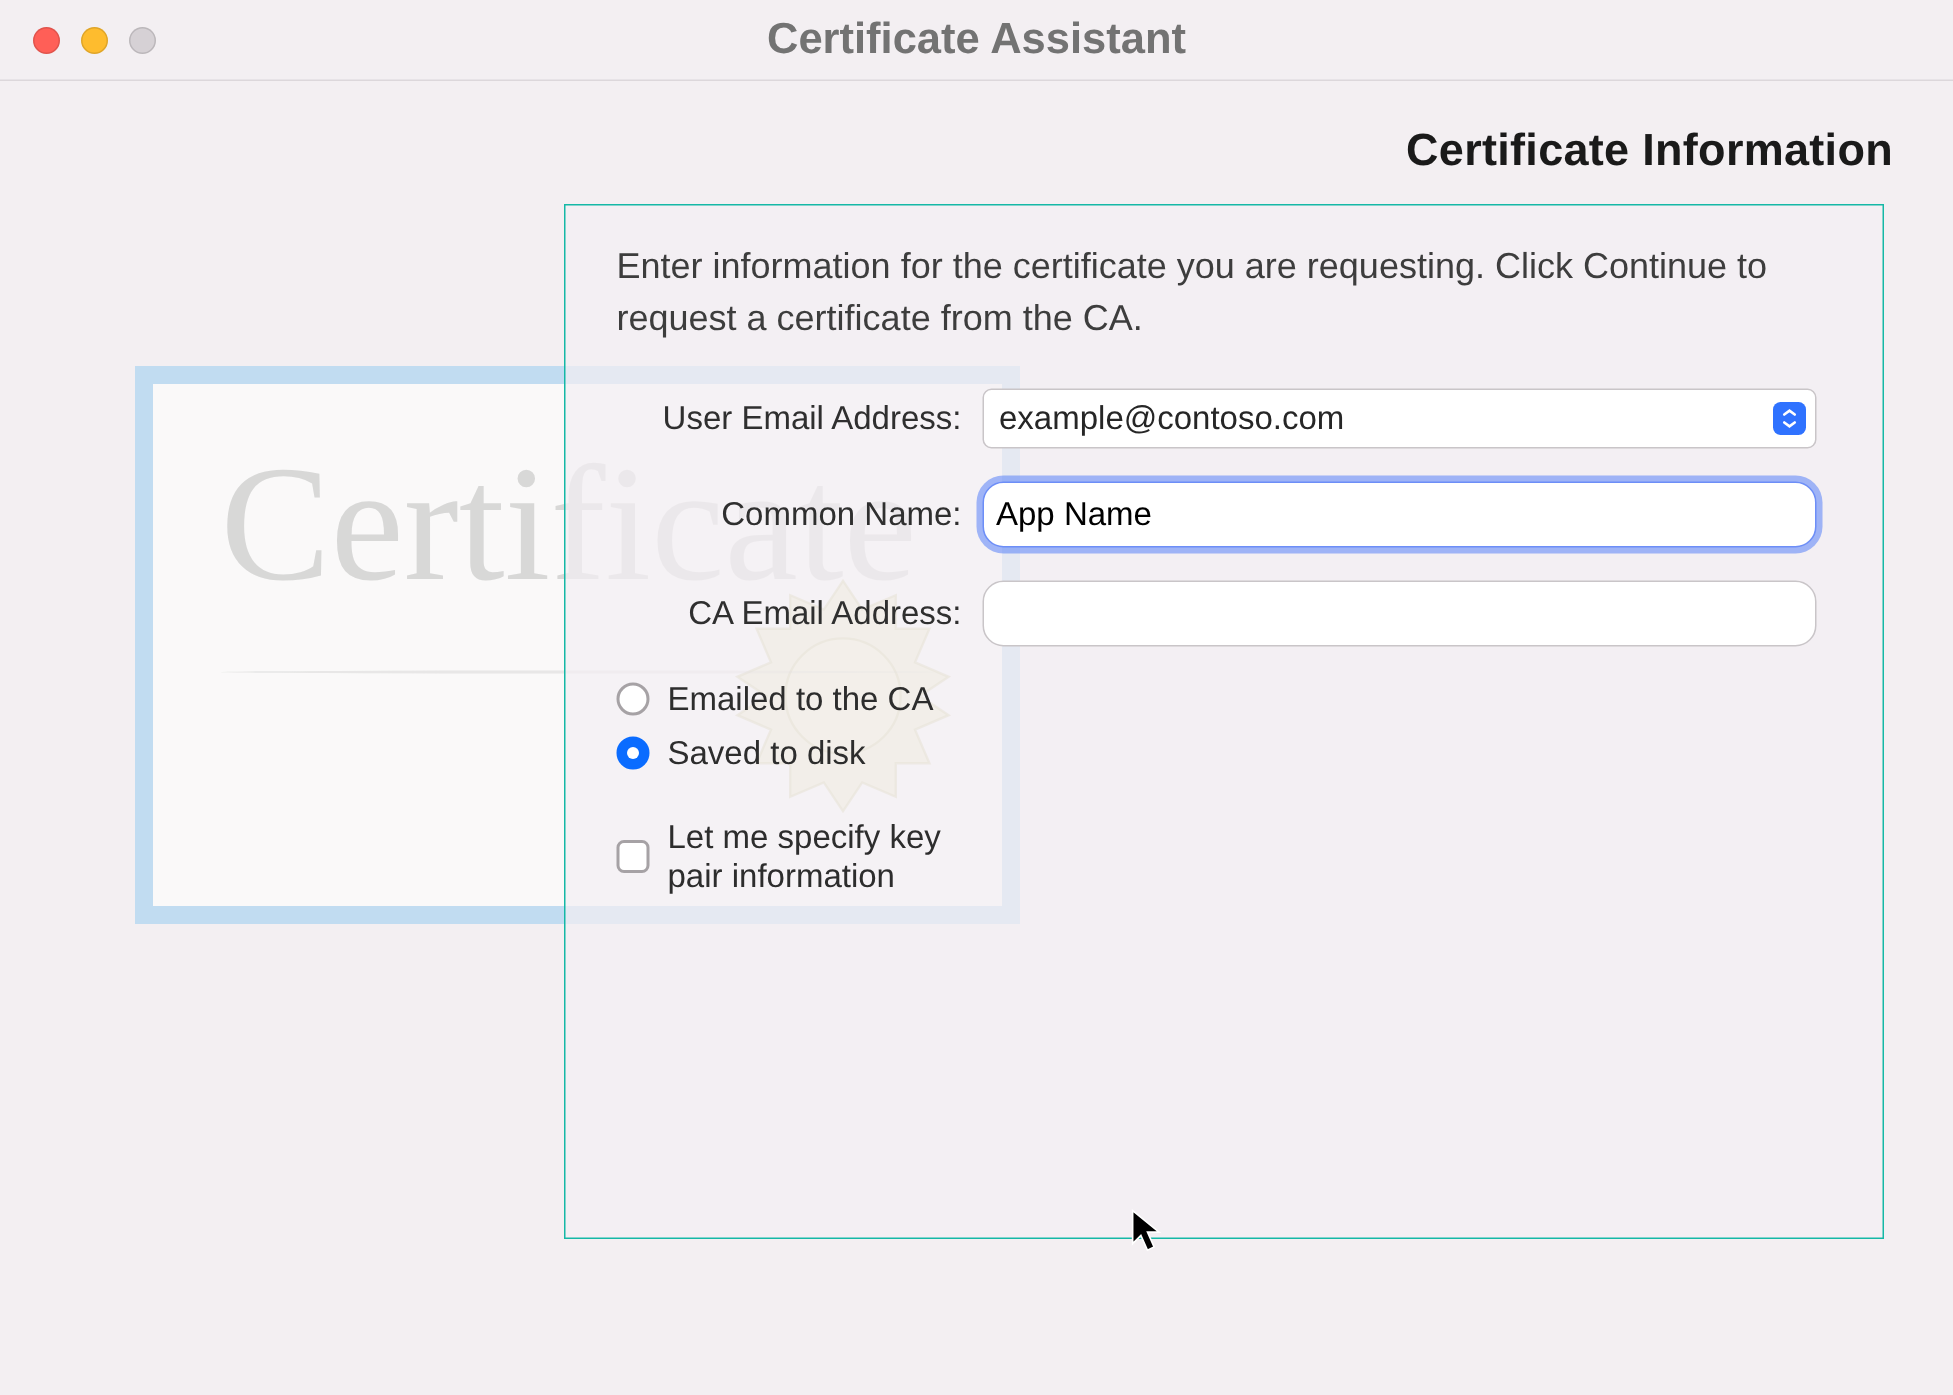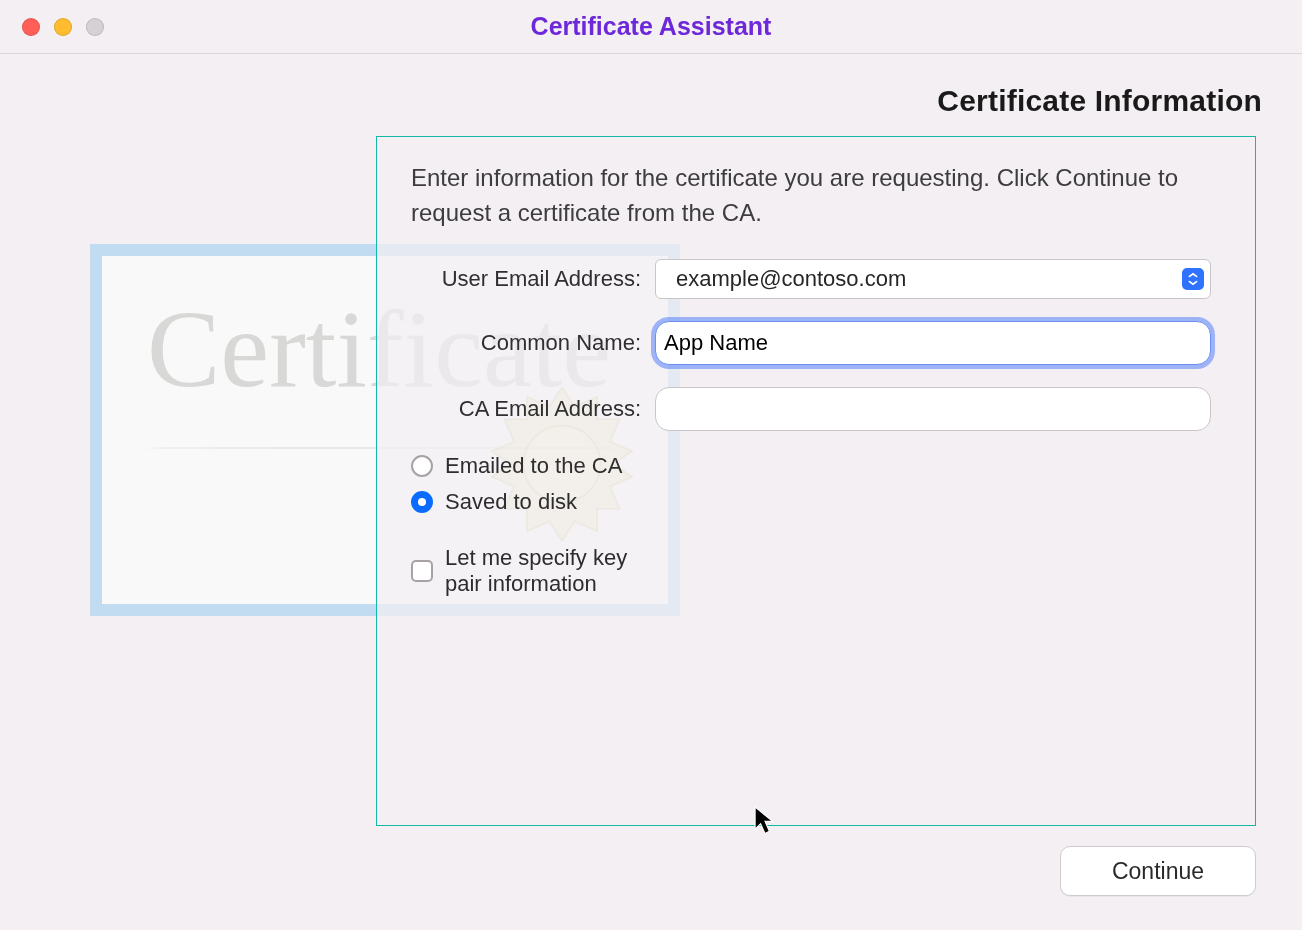--- a/index.html
+++ b/index.html
@@ -32,22 +32,22 @@
     box-shadow: inset 0 0 0 1px rgba(0,0,0,0.12);
   }
   .dot.red    { background: #ff5f57; }
   .dot.yellow { background: #febc2e; }
   .dot.gray   { background: #d6d1d5; }
   .titlebar-title {
     position: absolute;
     left: 0; right: 0;
     text-align: center;
     font-weight: 700;
-    font-size: 25px;
-    color: #6d28d9;
+    font-size: 29px;
+    color: #737373;
     pointer-events: none;
   }
 
   
   .content {
     position: relative;
     padding: 30px 40px 0 40px;
     height: calc(100% - 54px);
   }
 
@@ -128,21 +128,21 @@
   }
 
   .combo {
     position: relative;
     height: 40px;
     background: #ffffff;
     border: 1px solid #c9c5c8;
     border-radius: 6px;
     display: flex;
     align-items: center;
-    padding: 0 40px 0 20px;
+    padding: 0 40px 0 10px;
     font-size: 22px;
   }
   .combo .arrow {
     position: absolute;
     right: 6px; top: 50%;
     transform: translateY(-50%);
     width: 22px; height: 22px;
     background: #2f72ff;
     border-radius: 5px;
     display:flex;align-items:center;justify-content:center;
@@ -274,21 +274,20 @@
         <div style="height:10px"></div>
         <label class="check-opt">
           <span class="chk"></span>
           <span>Let me specify key pair information</span>
         </label>
       </div>
 
     </div>
   </div>
 
-  <button class="continue-btn">Continue</button>
 
   <div class="cursor">
     <svg viewBox="0 0 20 28">
       <path d="M1 1 L1 21 L6 16 L10 25 L14 23 L10 14 L17 14 Z" fill="#000" stroke="#fff" stroke-width="1"></path>
     </svg>
   </div>
 
 </div>
 
 </body></html>

